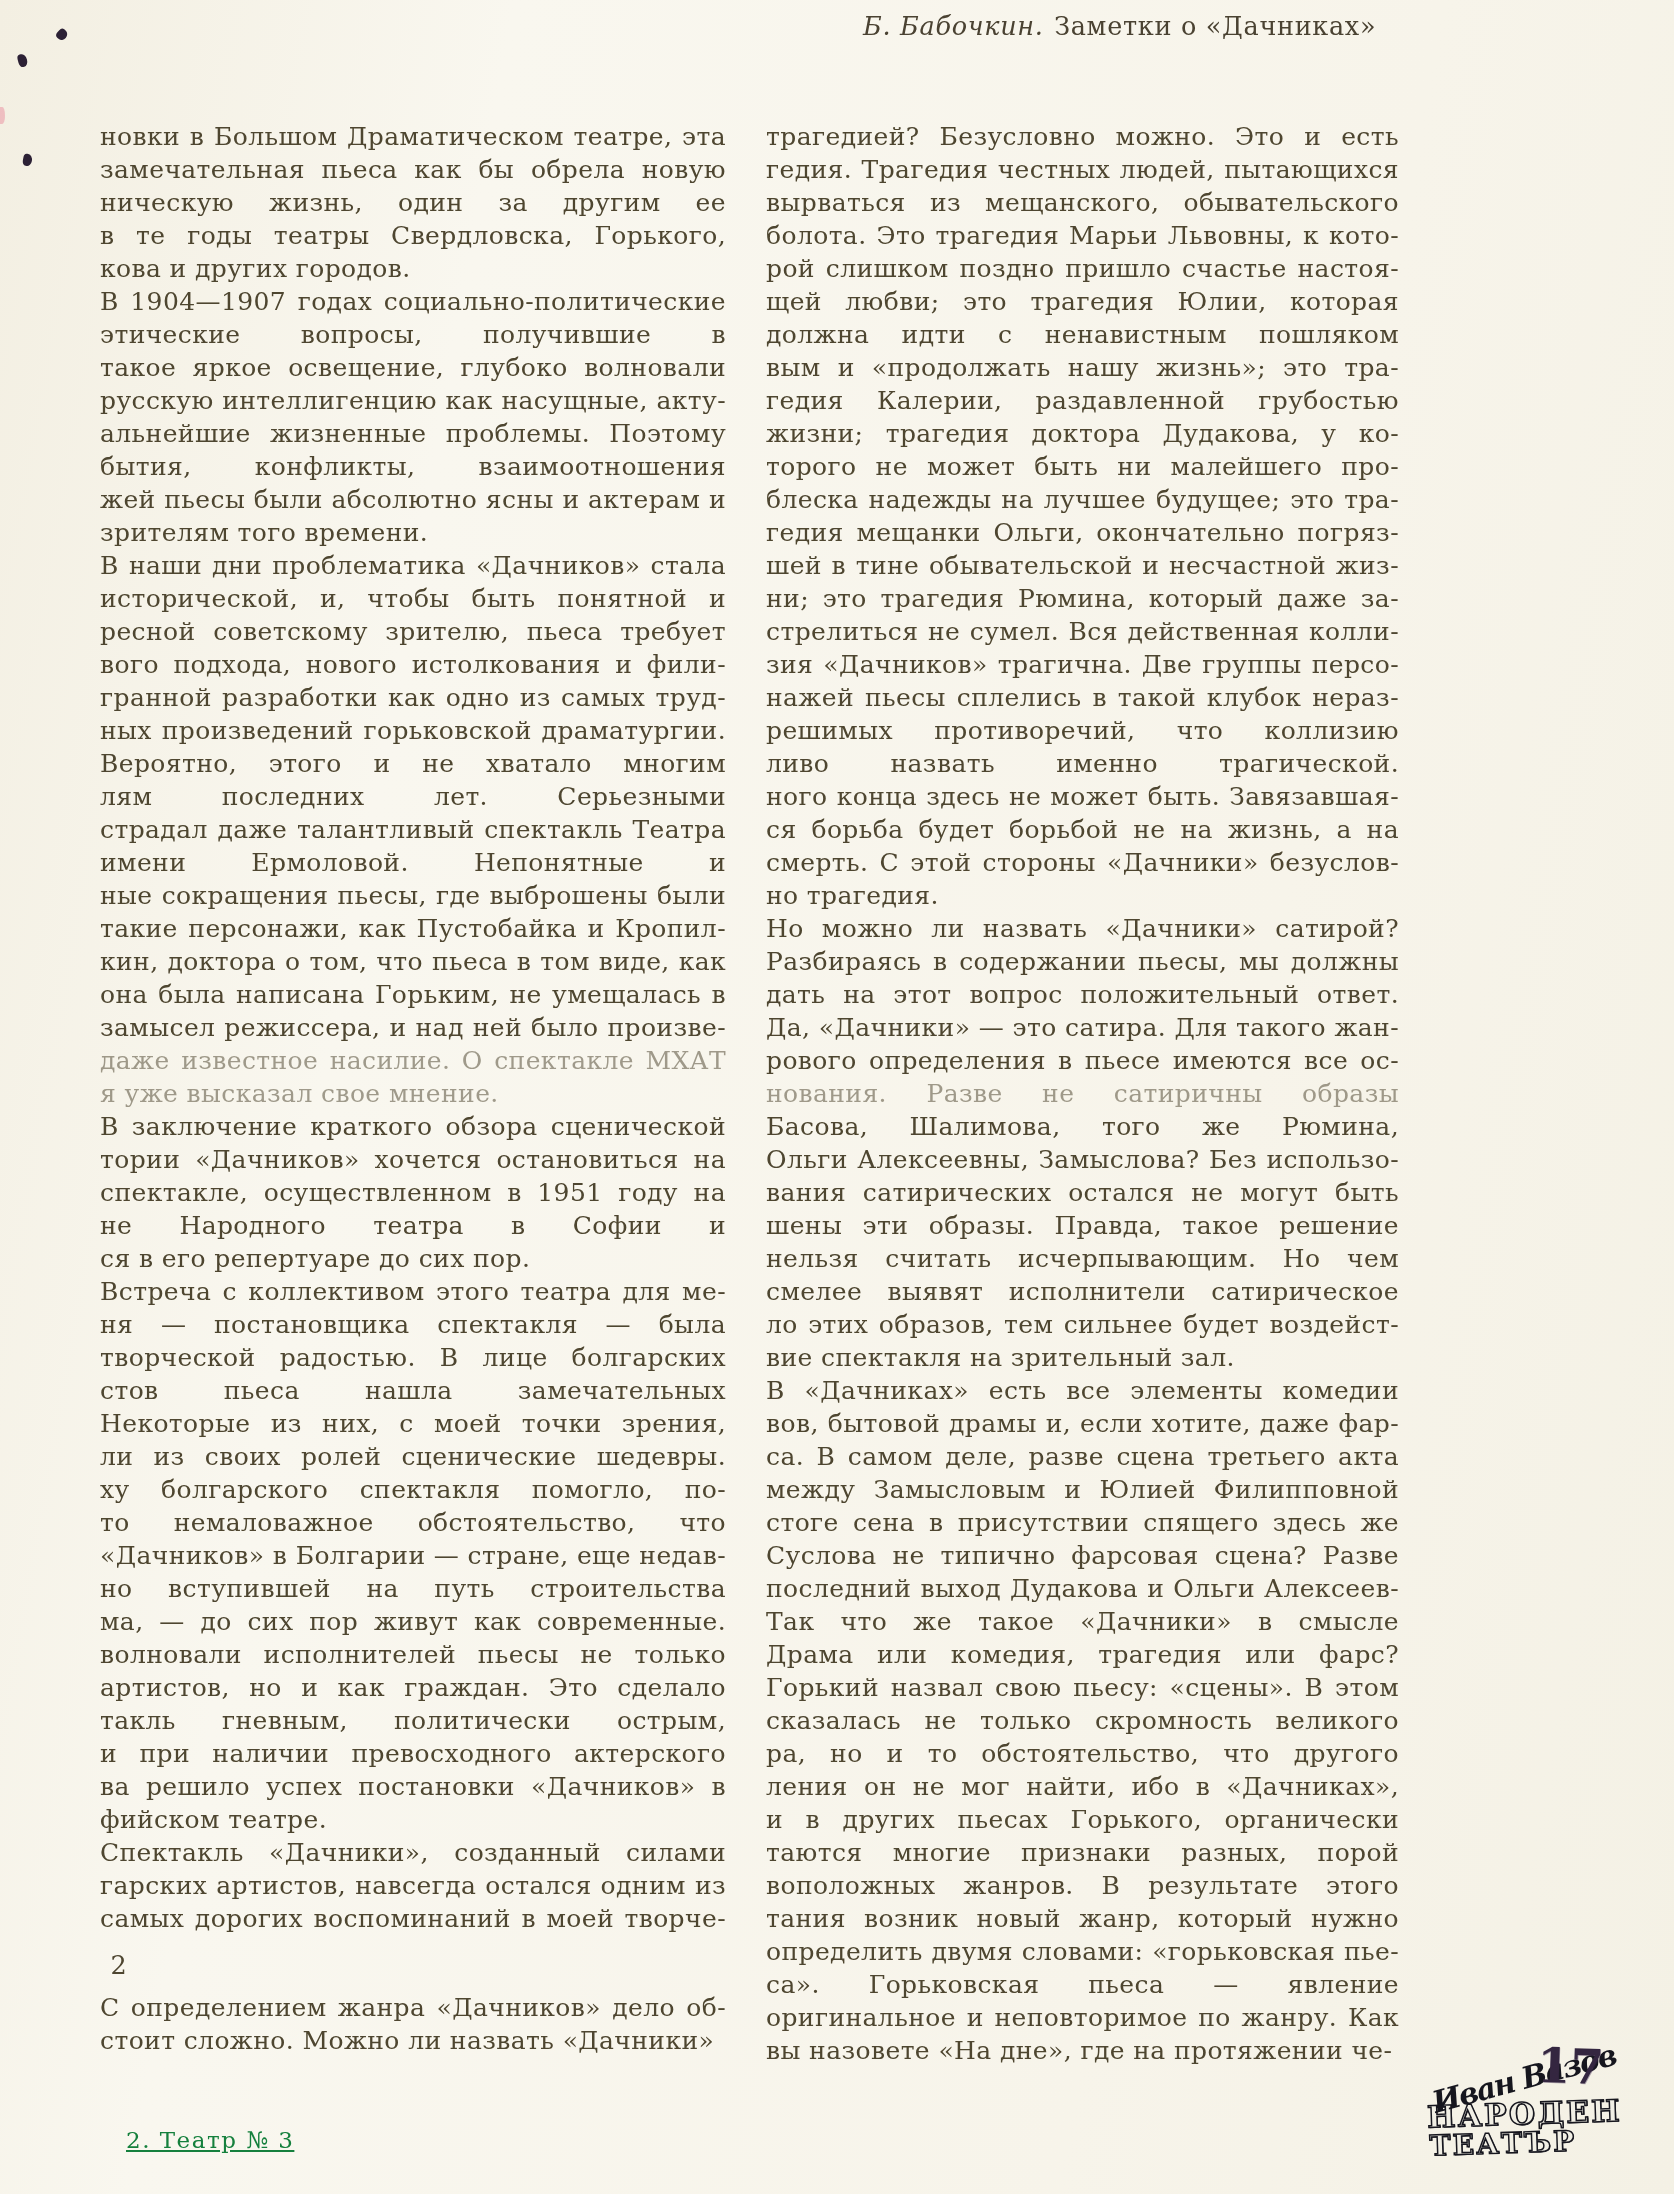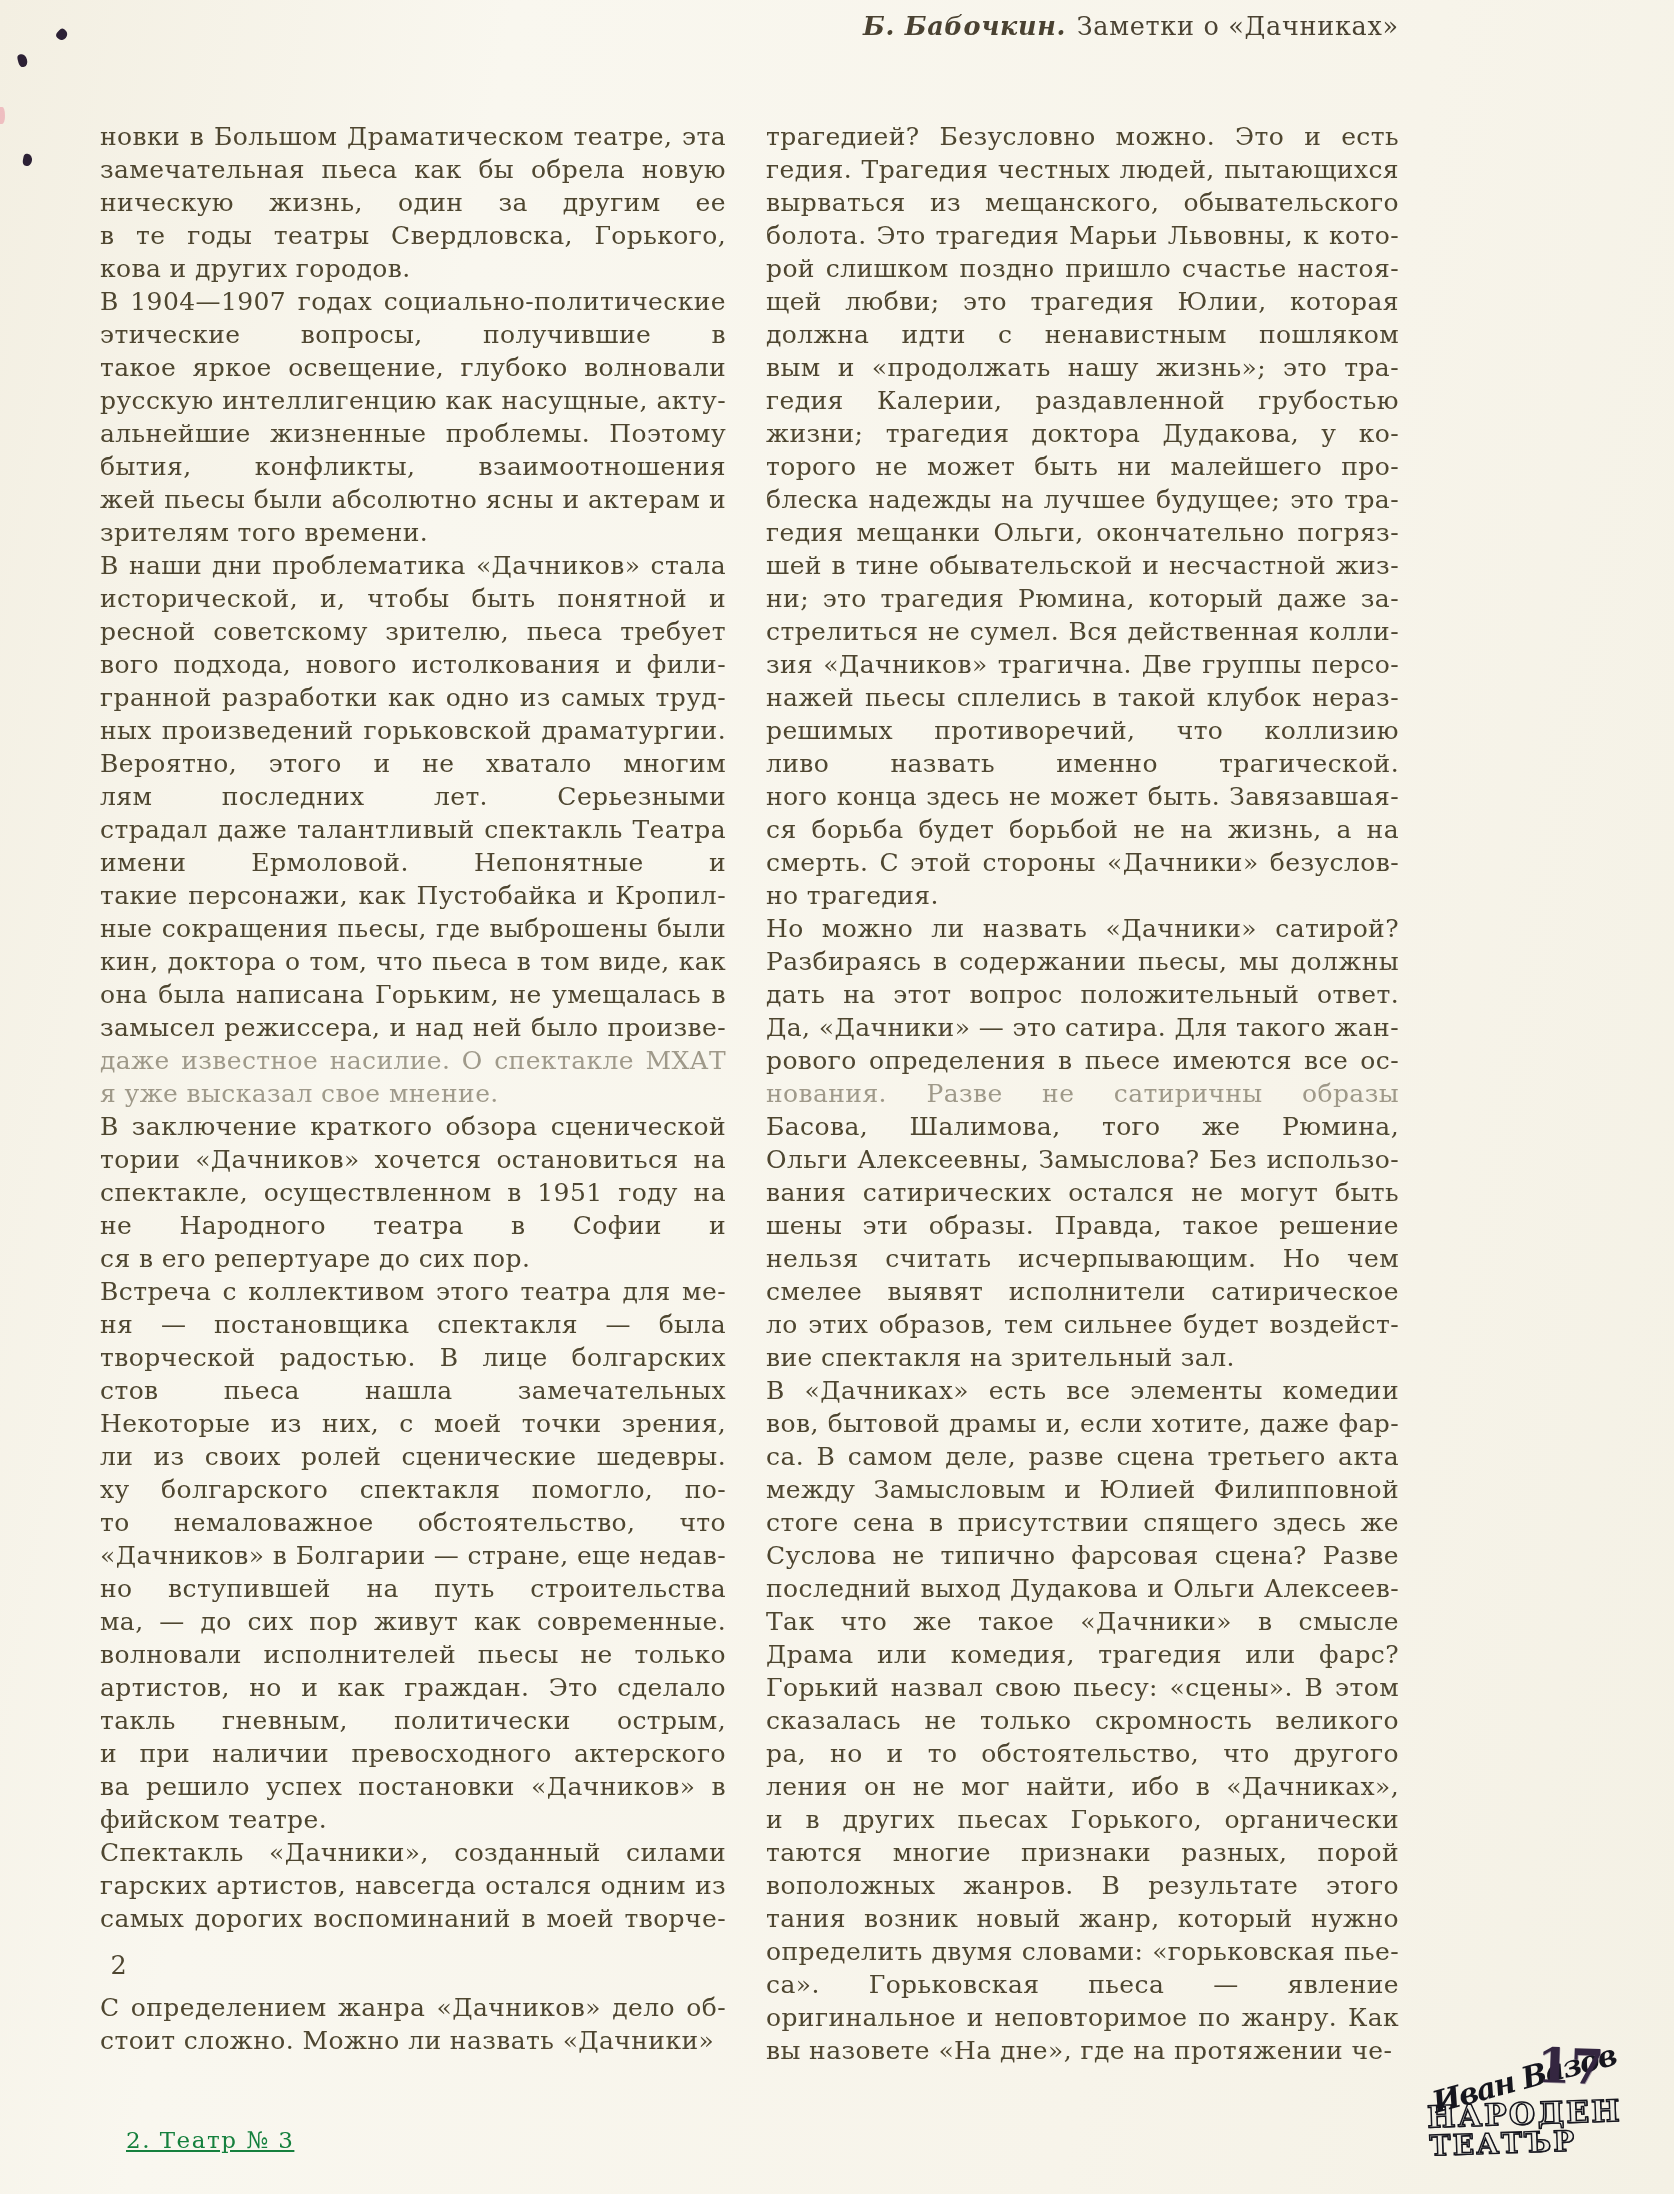--- a/index.html
+++ b/index.html
@@ -15,21 +15,21 @@
     font-family:"DejaVu Serif","Liberation Serif",serif;
     color:var(--ink);
     position:relative;
     overflow:hidden;
   }
   .running-head{
     position:absolute;top:10.5px;left:863px;
     font-size:25.5px;white-space:nowrap;color:#4a4232;
     letter-spacing:0.7px;
   }
-  .running-head .author{font-style:italic;margin-right:10.5px;font-weight:bold;}
+  .running-head .author{font-style:italic;margin-right:10.5px;}
   .col{
     position:absolute;top:120px;
     font-size:25px;
     color:var(--ink);
   }
   .col-left{left:100px;width:626px;}
   .col-right{left:766px;width:633px;}
   .para{margin:0;padding:0;}
   .line{
     height:33px;line-height:33px;
@@ -119,22 +119,22 @@
       <div class="line">В наши дни проблематика «Дачников» стала</div>
       <div class="line">исторической, и, чтобы быть понятной и инте-</div>
       <div class="line">ресной советскому зрителю, пьеса требует но-</div>
       <div class="line">вого подхода, нового истолкования и фили-</div>
       <div class="line">гранной разработки как одно из самых труд-</div>
       <div class="line">ных произведений горьковской драматургии.</div>
       <div class="line">Вероятно, этого и не хватало многим спектак-</div>
       <div class="line">лям последних лет. Серьезными недостатками</div>
       <div class="line">страдал даже талантливый спектакль Театра</div>
       <div class="line">имени Ермоловой. Непонятные и неоправдан-</div>
+      <div class="line">ные сокращения пьесы, где выброшены были</div>
       <div class="line">такие персонажи, как Пустобайка и Кропил-</div>
-      <div class="line">ные сокращения пьесы, где выброшены были</div>
       <div class="line">кин, доктора о том, что пьеса в том виде, как</div>
       <div class="line">она была написана Горьким, не умещалась в</div>
       <div class="line">замысел режиссера, и над ней было произве-</div>
       <div class="line faded">даже известное насилие. О спектакле МХАТ</div>
       <div class="line last faded">я уже высказал свое мнение.</div>
     </div>
     <div class="para">
       <div class="line">В заключение краткого обзора сценической ис-</div>
       <div class="line">тории «Дачников» хочется остановиться на</div>
       <div class="line">спектакле, осуществленном в 1951 году на сце-</div>

